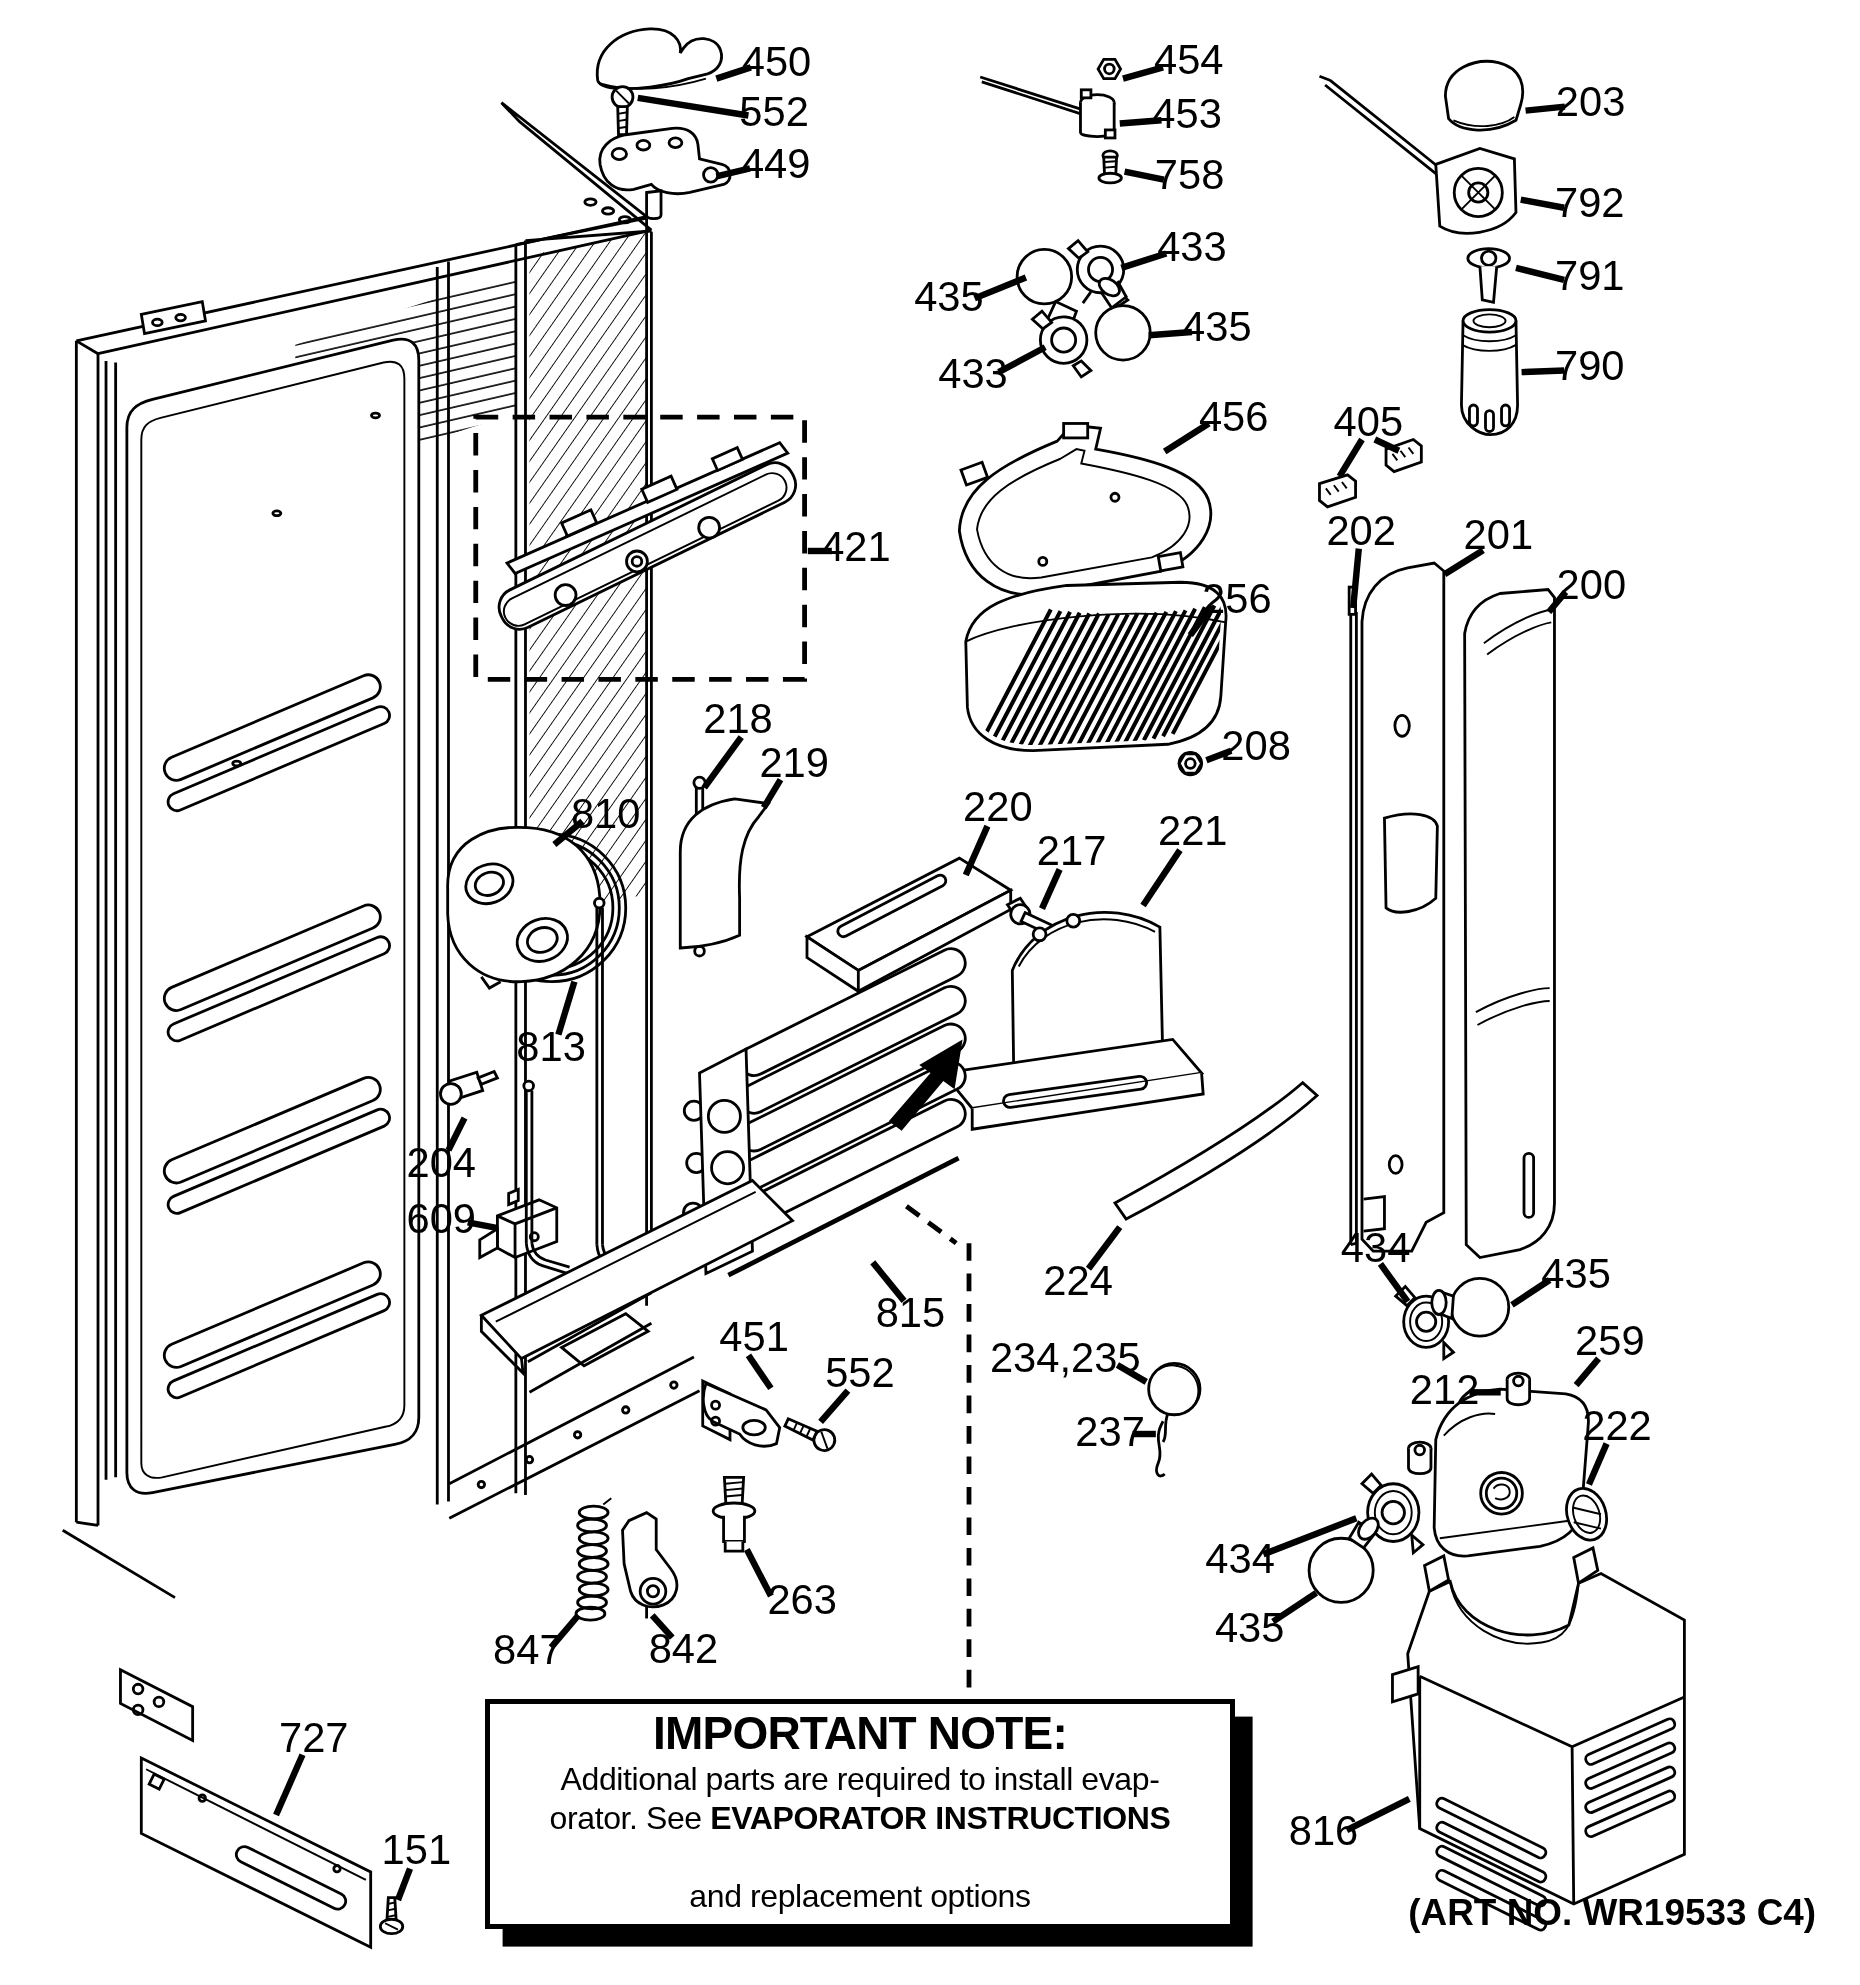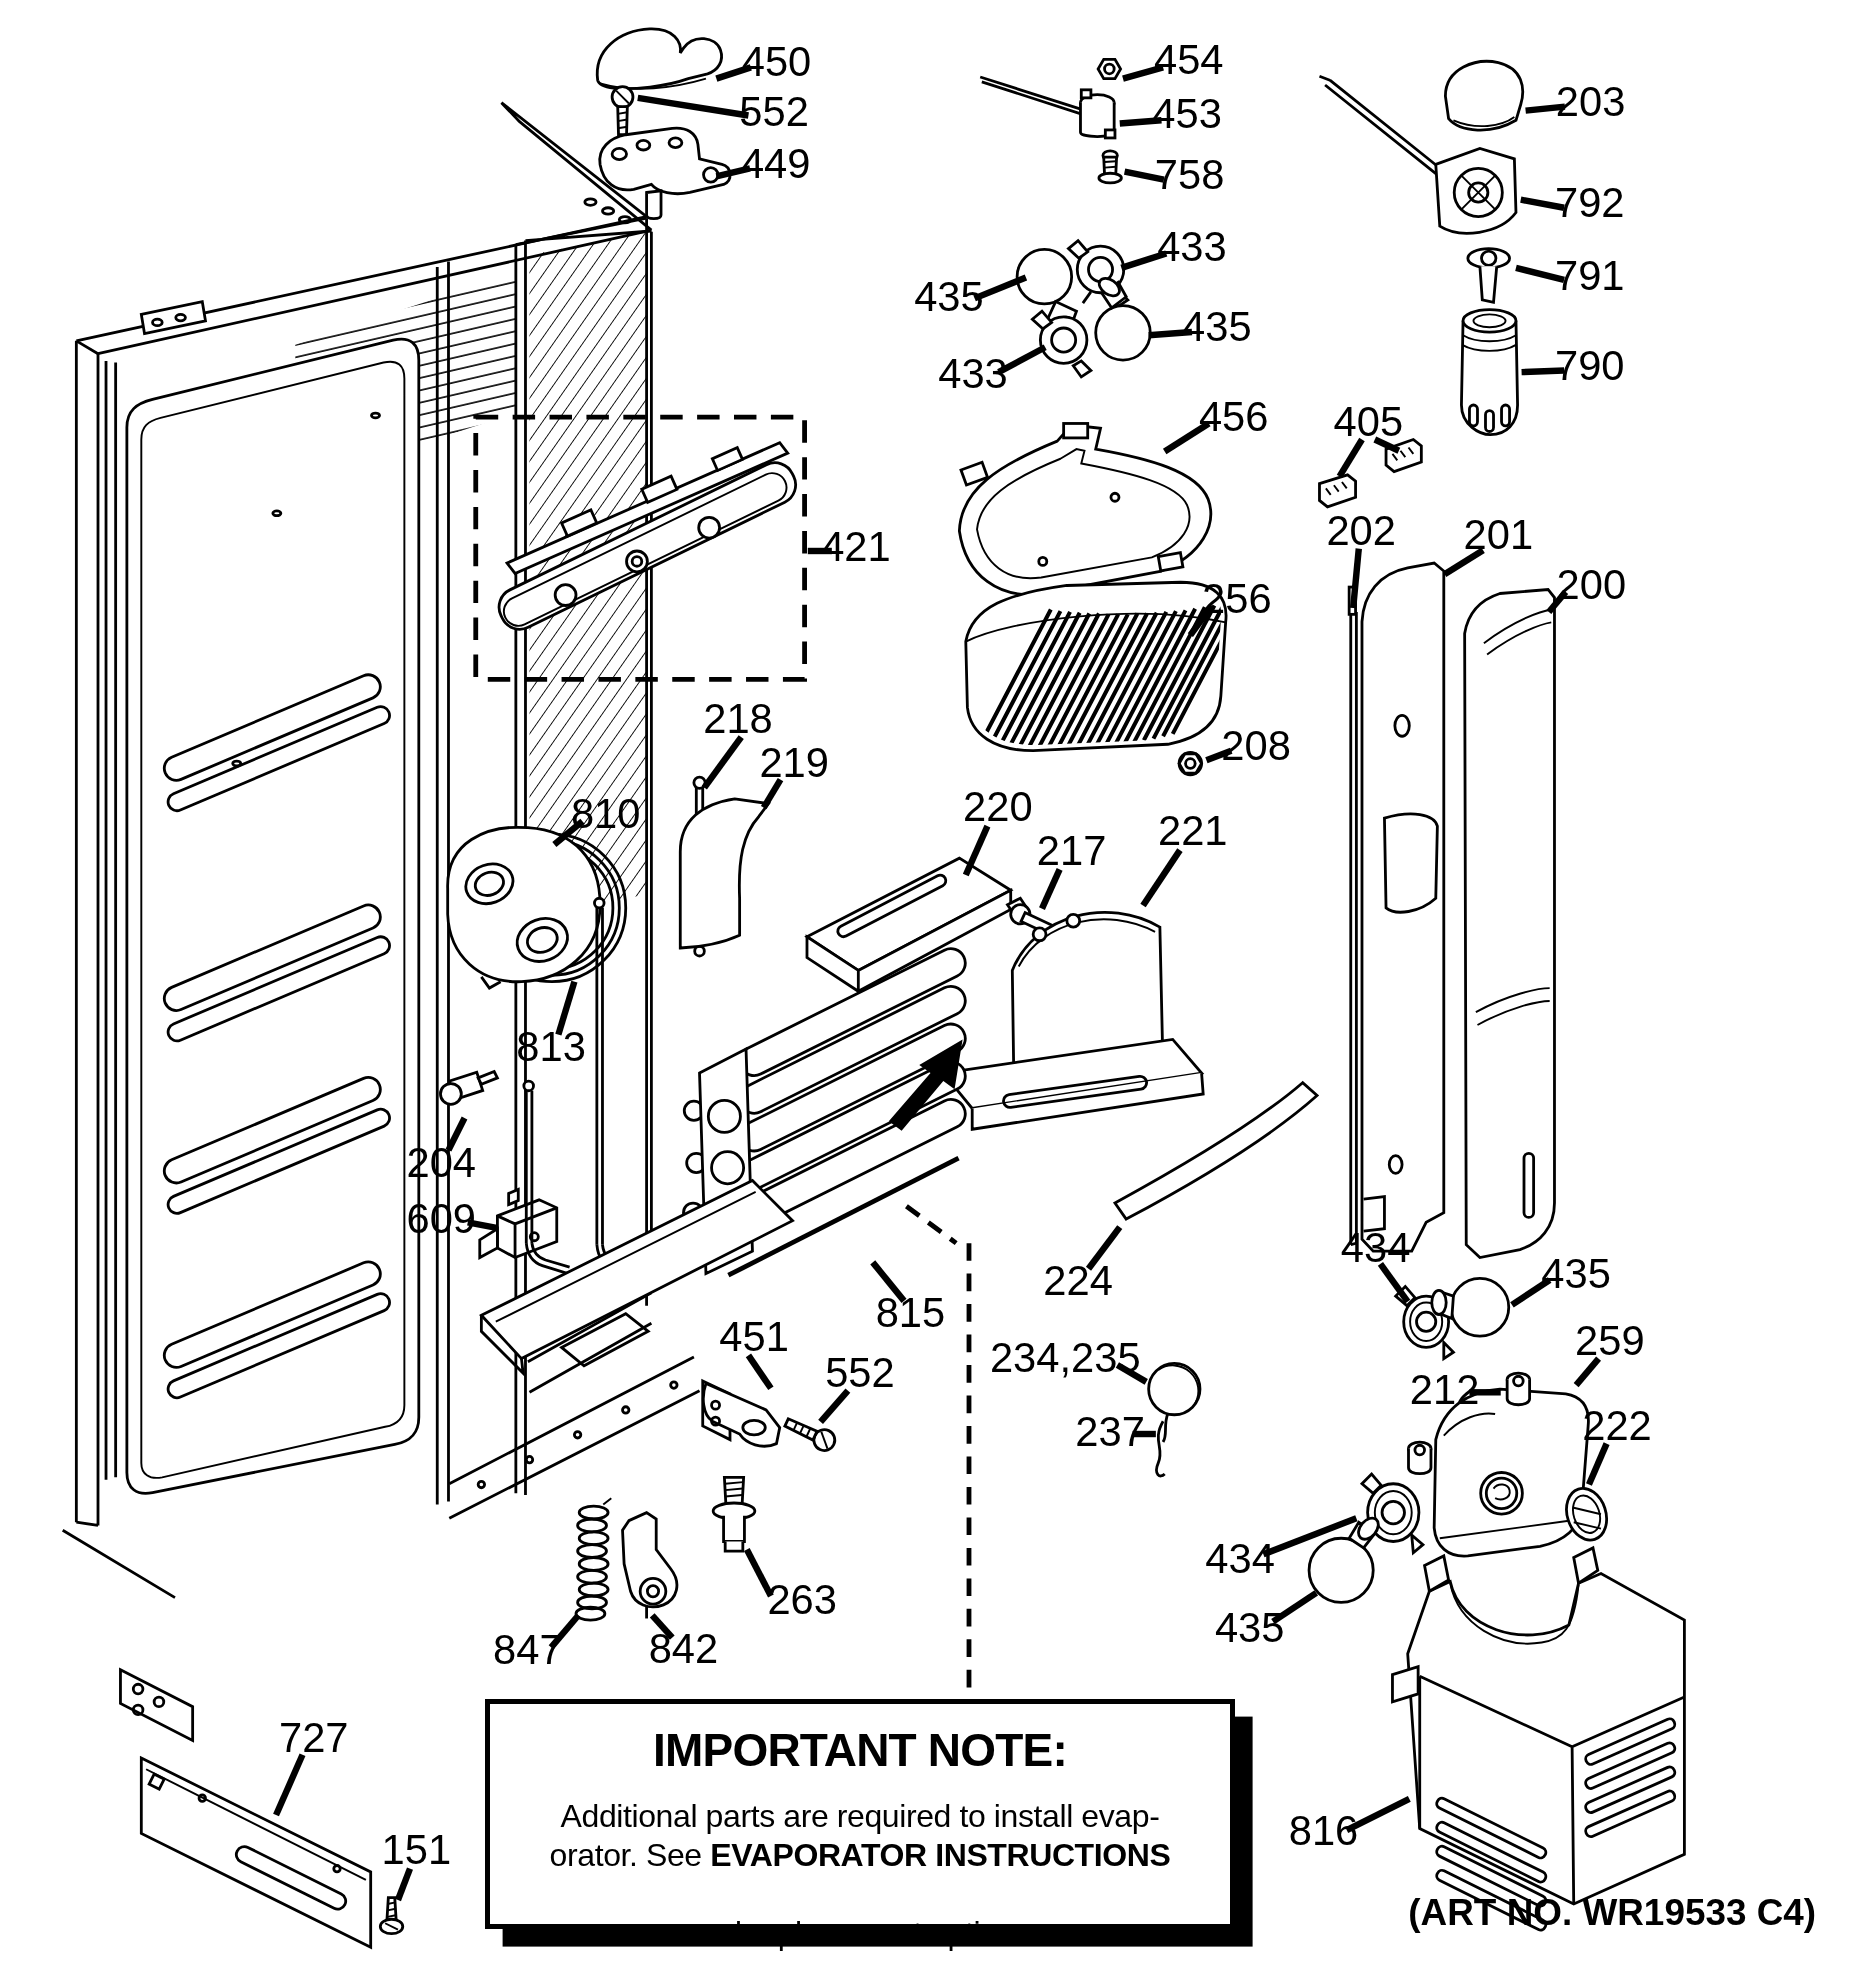--- a/index.html
+++ b/index.html
@@ -11,22 +11,22 @@
   .thin{fill:none;stroke:#000;stroke-width:2.4px;}
   .bold{fill:none;stroke:#000;stroke-width:6px;}
   .leader{stroke:#000;stroke-width:8px;}
   text.callout{font-family:"Liberation Sans",sans-serif;font-size:52px;fill:#000;
                text-anchor:middle;}
   text.artno{font-family:"Liberation Sans",sans-serif;font-size:46px;font-weight:bold;
              fill:#000;text-anchor:middle;}
   #note-box{position:absolute;left:485px;top:1699px;width:750px;height:230px;
             border:5.6px solid #000;background:#fff;box-sizing:border-box;
             box-shadow:17.6px 17.6px 0 0 #000;text-align:center;}
-  #note-box .note-title{font-size:46px;font-weight:bold;margin-top:19px;letter-spacing:-0.8px;}
-  #note-box .note-body{font-size:32px;line-height:1.22;margin-top:20px;letter-spacing:-0.4px;}
+  #note-box .note-title{font-size:46px;font-weight:bold;margin-top:2px;letter-spacing:-0.8px;}
+  #note-box .note-body{font-size:32px;line-height:1.22;margin-top:0;letter-spacing:-0.4px;}
   #note-box .b{font-weight:bold;text-align:right;}
 </style>
 </head>
 <body>
 
 <div id="stage">
 <svg width="1861" height="1985" viewBox="0 0 2320 2475">
   <defs>
     <pattern id="hatchA" width="15" height="15" patternUnits="userSpaceOnUse" patternTransform="rotate(35)">
       <line x1="0" y1="0" x2="0" y2="15" stroke="#000" stroke-width="2.2"></line>

